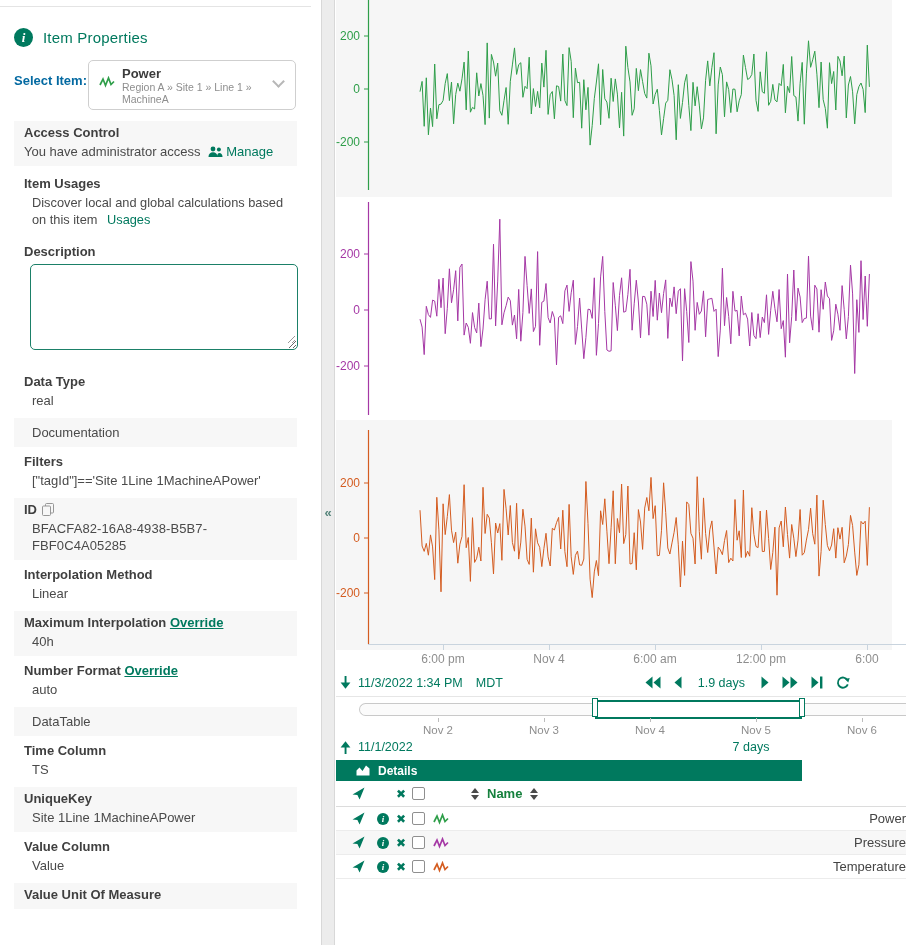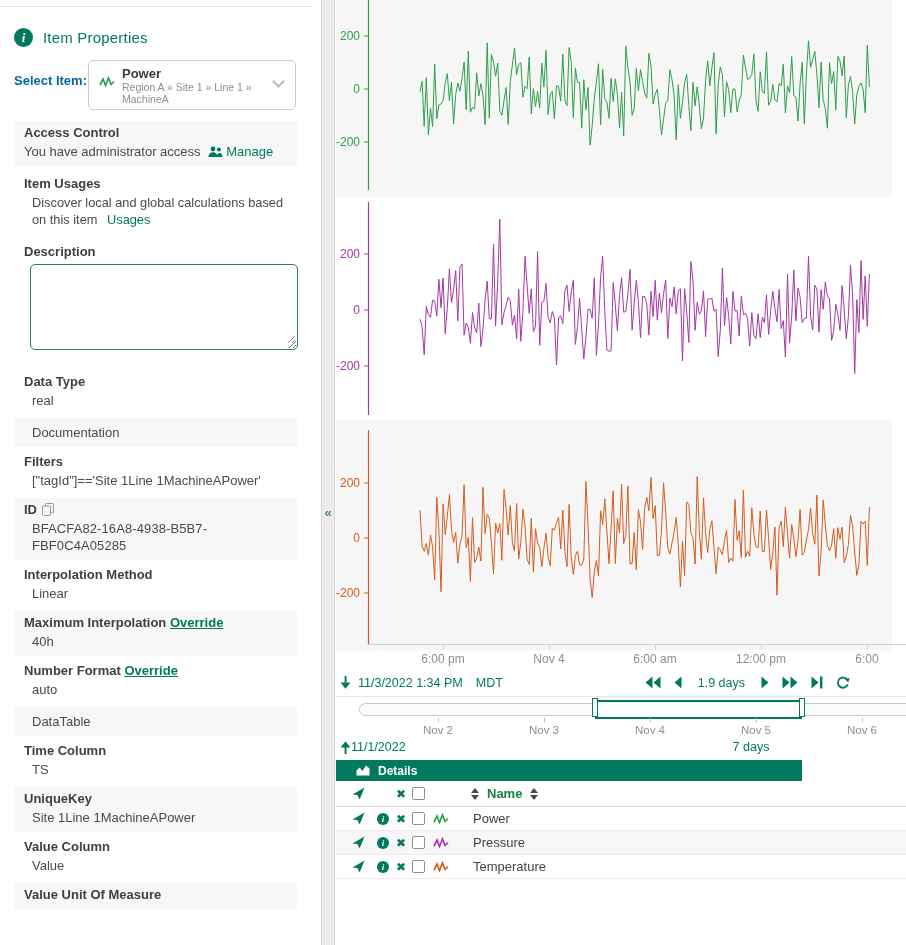--- a/index.html
+++ b/index.html
@@ -71,24 +71,24 @@
   #slider-zone { position:absolute; left:0; top:698px; width:570px; height:44px; }
   .slider-track { position:absolute; left:23px; right:0; top:5px; height:13px; background:#fbfbfb;
     border:1px solid #c9c9c9; border-radius:7px 0 0 7px; border-right:none; }
   .slider-selection { position:absolute; left:259px; top:2px; width:207px; height:19px;
     border:2px solid #00795e; background:#fff; cursor:grab; }
   .slider-handle { position:absolute; top:0; width:6px; height:19px; background:#fff; border:1.5px solid #00795e; cursor:ew-resize; }
   .slider-handle.h-left { left:256px; } .slider-handle.h-right { left:463px; }
   .slider-tick { position:absolute; top:20px; width:1px; height:4px; background:#bdbdbd; }
   .slider-label { position:absolute; top:26px; width:60px; text-align:center; font-size:11.5px; color:#8e8e8e; }
   .invest-row { position:absolute; left:0; top:42px; width:570px; display:flex; align-items:center; }
-  .invest-start { display:flex; align-items:center; margin-left:4px; color:#00795e; font-size:12.5px; cursor:pointer; }
+  .invest-start { display:flex; align-items:center; gap:7px; margin-left:4px; color:#00795e; font-size:12.5px; cursor:pointer; }
   .invest-duration { position:absolute; left:392px; width:46px; text-align:center; color:#00795e; font-size:12.5px; cursor:pointer; }
   
-  #details-panel { position:absolute; left:0; top:760px; width:466px; }
+  #details-panel { position:absolute; left:0; top:760px; width:466px;text-align:right; }
   .details-bar { height:21px; background:#00795e; display:flex; align-items:center; padding-left:20px; gap:8px; }
   .details-title { color:#fff; font-size:12px; font-weight:700; }
   .dtable { width:570px; }
   .drow { display:flex; align-items:center; height:24px; border-bottom:1px solid #ececec; padding-left:16px; }
   .drow.header { height:26px; border-bottom:1px solid #dcdcdc; }
   .drow.alt { background:#f7f7f7; }
   .cell { display:flex; align-items:center; flex:0 0 auto; }
   .c-rocket { width:25px; } .c-info { width:19px; } .c-x { width:16px; }
   .c-check { width:21px; } .c-sig { width:28px; } .c-name { flex:1 1 auto; padding-left:12px; font-size:13px; color:#444; }
   .drow.header .c-name { font-weight:700; color:#15803d; display:flex; align-items:center; padding-left:2px; }

